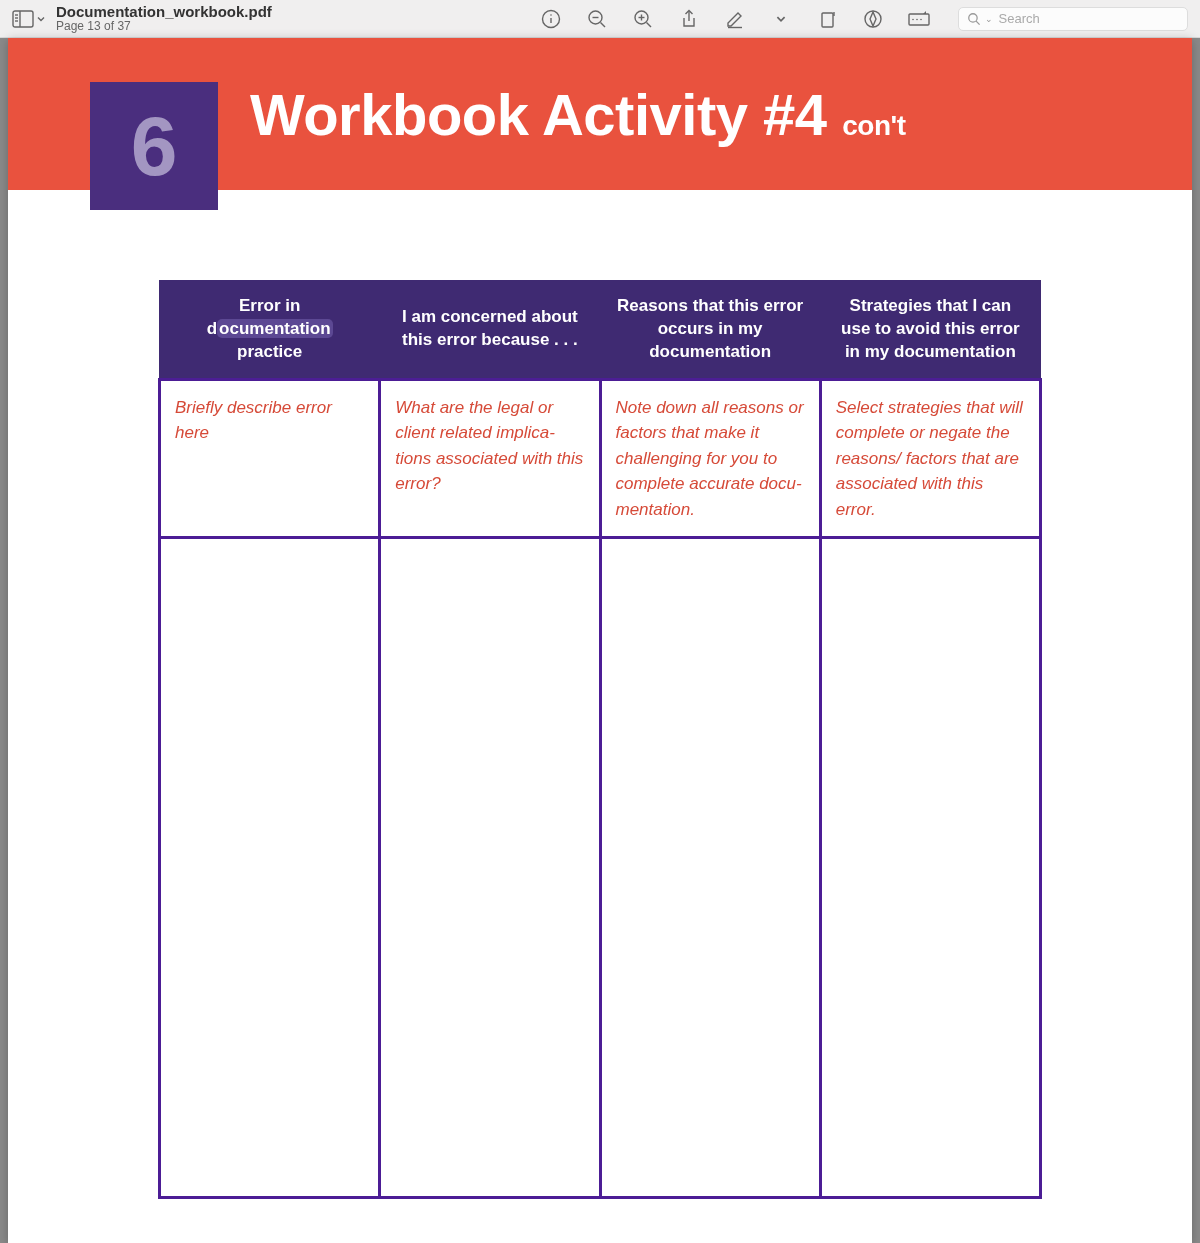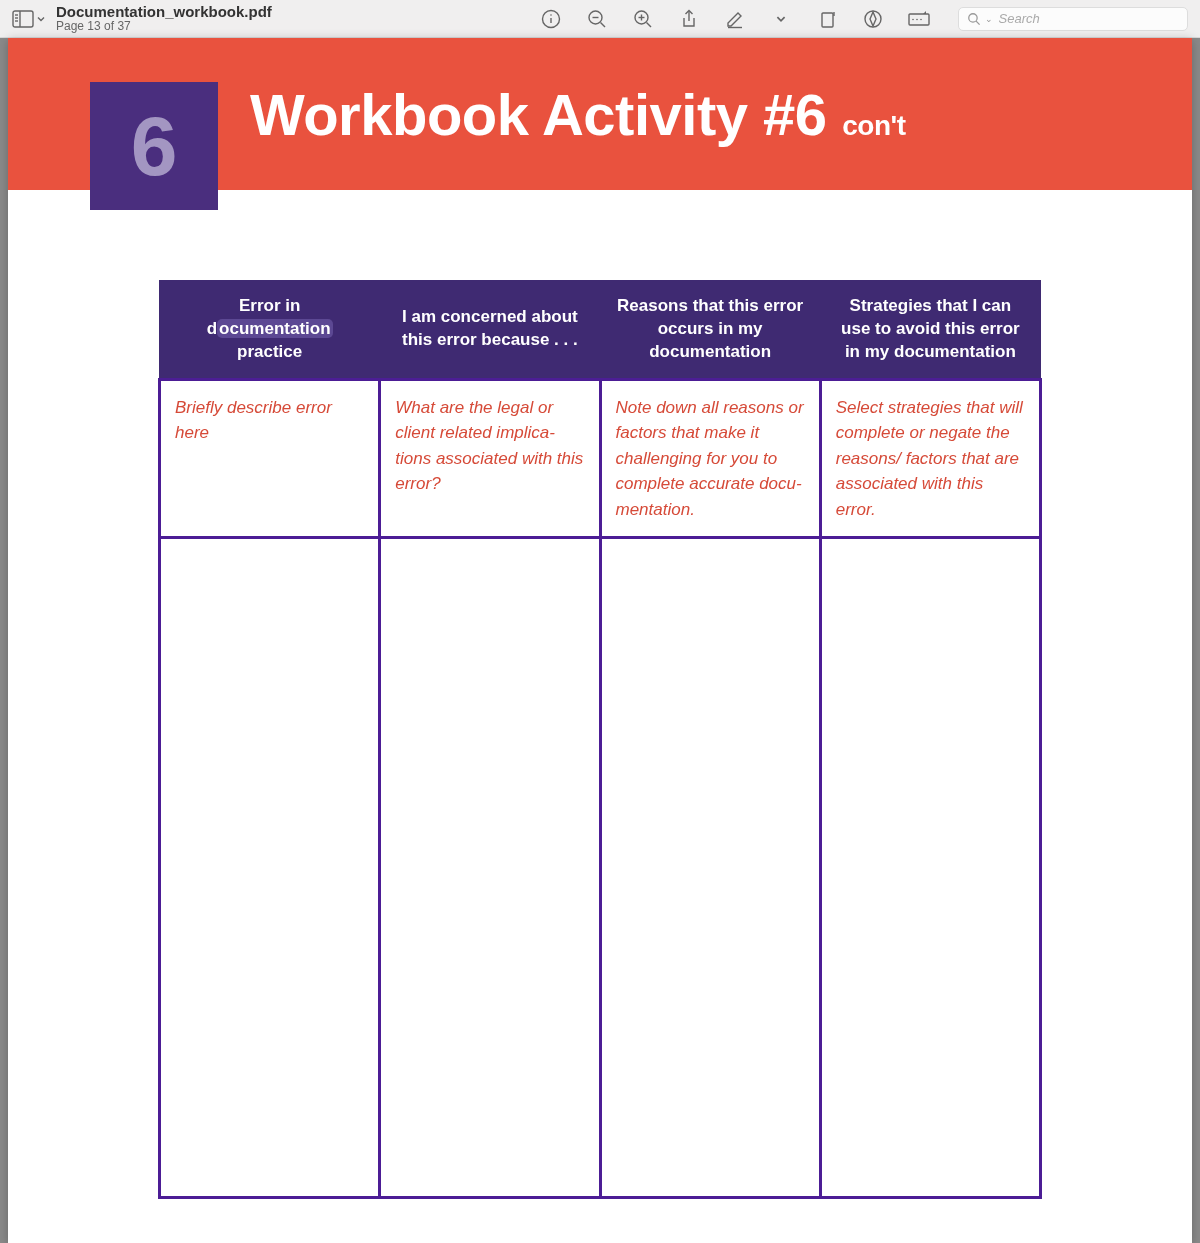--- a/index.html
+++ b/index.html
@@ -80,21 +80,20 @@
       color: #999;
       margin-left: -2px;
     }
     .search-input {
       border: none;
       outline: none;
       background: transparent;
       font-size: 13px;
       color: #666;
       width: 100%;
-      font-style: italic;
     }
     .search-input::placeholder { color: #aaa; }
     .viewport {
       background: #8a8a8a;
       padding: 0 8px;
       height: calc(1243px - 38px);
       display: flex;
       justify-content: center;
     }
     .page {
@@ -278,21 +277,21 @@
   </div>
 </div>
 
 <div class="viewport">
   <div class="page">
     <div class="banner">
       <div class="badge">
         <div class="badge-num">6</div>
       </div>
       <div class="banner-title">
-        <span>Workbook Activity #6</span>
+        <span>Workbook Activity #4</span>
         <span class="cont">con't</span>
       </div>
     </div>
 
     <div class="content">
       <table class="wb">
         <thead>
           <tr>
             <th>
               <span>Error in </span><br>

